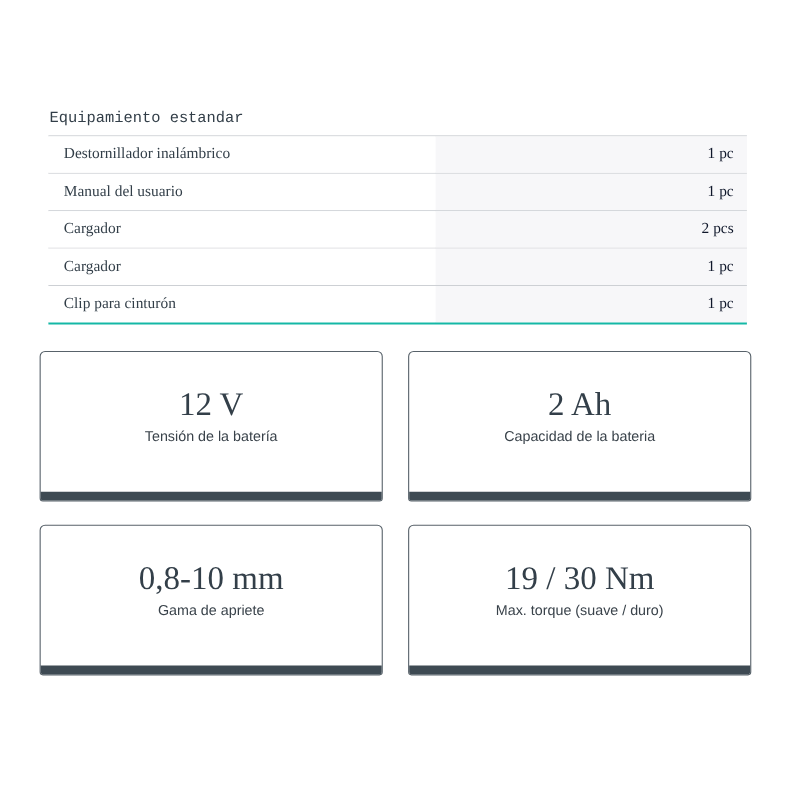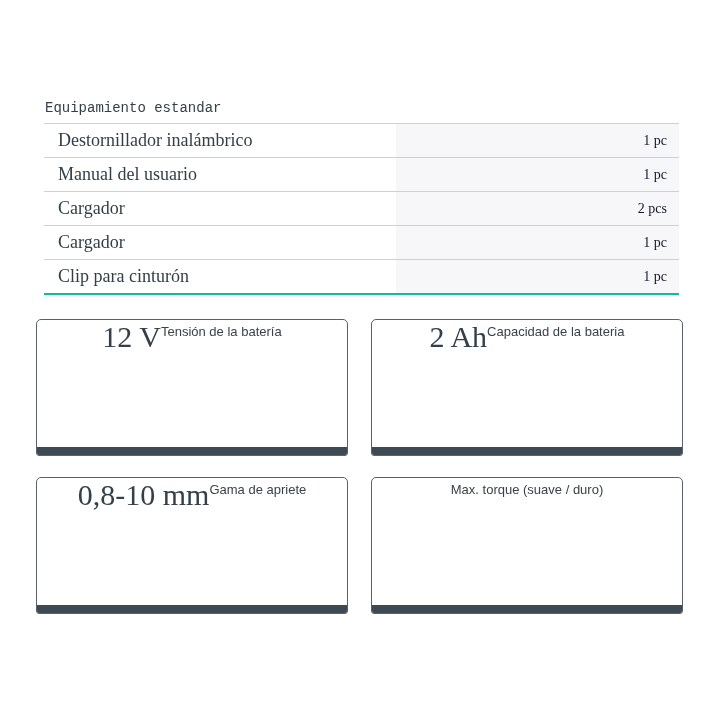--- a/index.html
+++ b/index.html
@@ -38,21 +38,21 @@
   }
   .eq-row:last-child {
     border-bottom: 2px solid #14b8a6;
   }
   .eq-label {
     flex: 0 0 55.4%;
     display: flex;
     align-items: center;
     padding-left: 14px;
     box-sizing: border-box;
-    font-size: 18px;
+    font-size: 14px;
     color: #323e48;
     background: #ffffff;
   }
   .eq-value {
     flex: 1 1 auto;
     display: flex;
     align-items: center;
     justify-content: flex-end;
     padding-right: 12px;
     box-sizing: border-box;
@@ -73,20 +73,21 @@
     row-gap: 21px;
   }
   .spec-card {
     position: relative;
     height: 137px;
     box-sizing: border-box;
     border: 1px solid #58626a;
     border-radius: 5px 5px 3px 3px;
     background: #ffffff;
     display: flex;
+    flex-direction: column;
     justify-content: center;
     padding-bottom: 16px;
     text-align: center;
   }
   .spec-value {
     font-family: "Liberation Serif", serif;
     font-size: 30px;
     line-height: 34px;
     color: #333f49;
   }
@@ -148,17 +149,18 @@
     <div class="card-accent-bar"></div>
   </div>
 
   <div class="spec-card">
     <div class="spec-value">0,8-10 mm</div>
     <div class="spec-label">Gama de apriete</div>
     <div class="card-accent-bar"></div>
   </div>
 
   <div class="spec-card">
+    <div class="spec-value">19 / 30 Nm</div>
     <div class="spec-label">Max. torque (suave / duro)</div>
     <div class="card-accent-bar"></div>
   </div>
 
 </section>
 
 </body></html>

